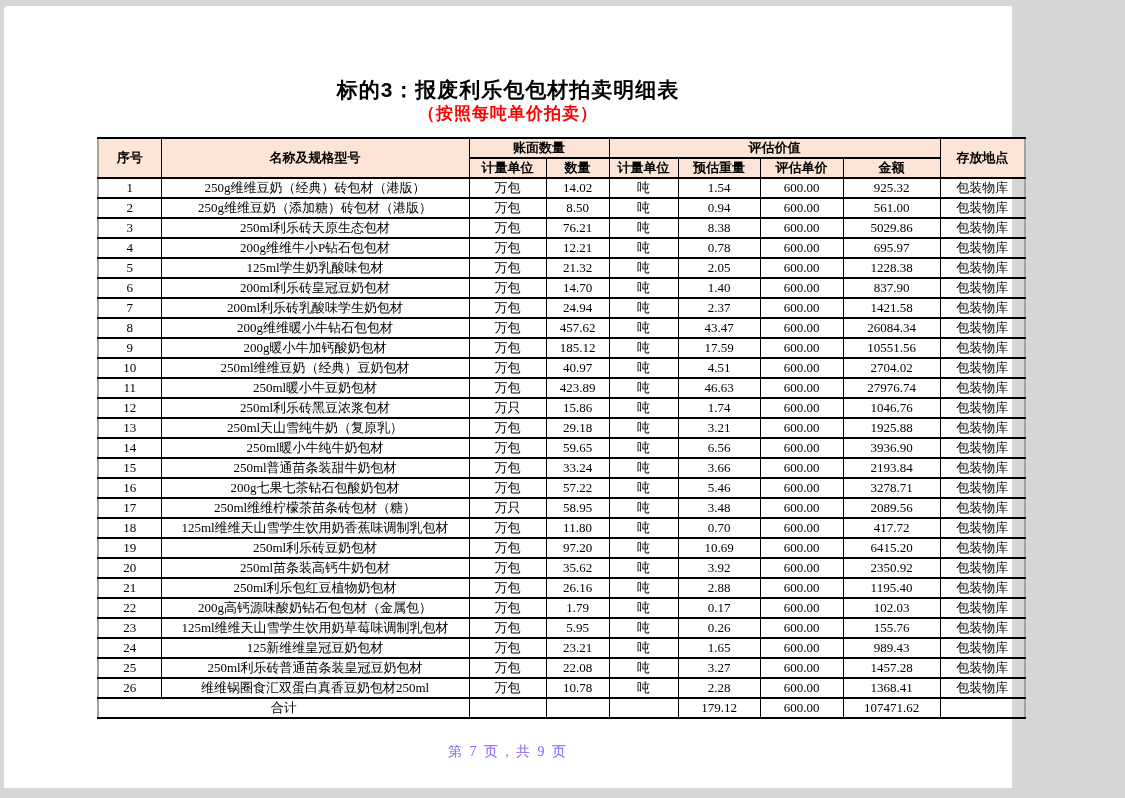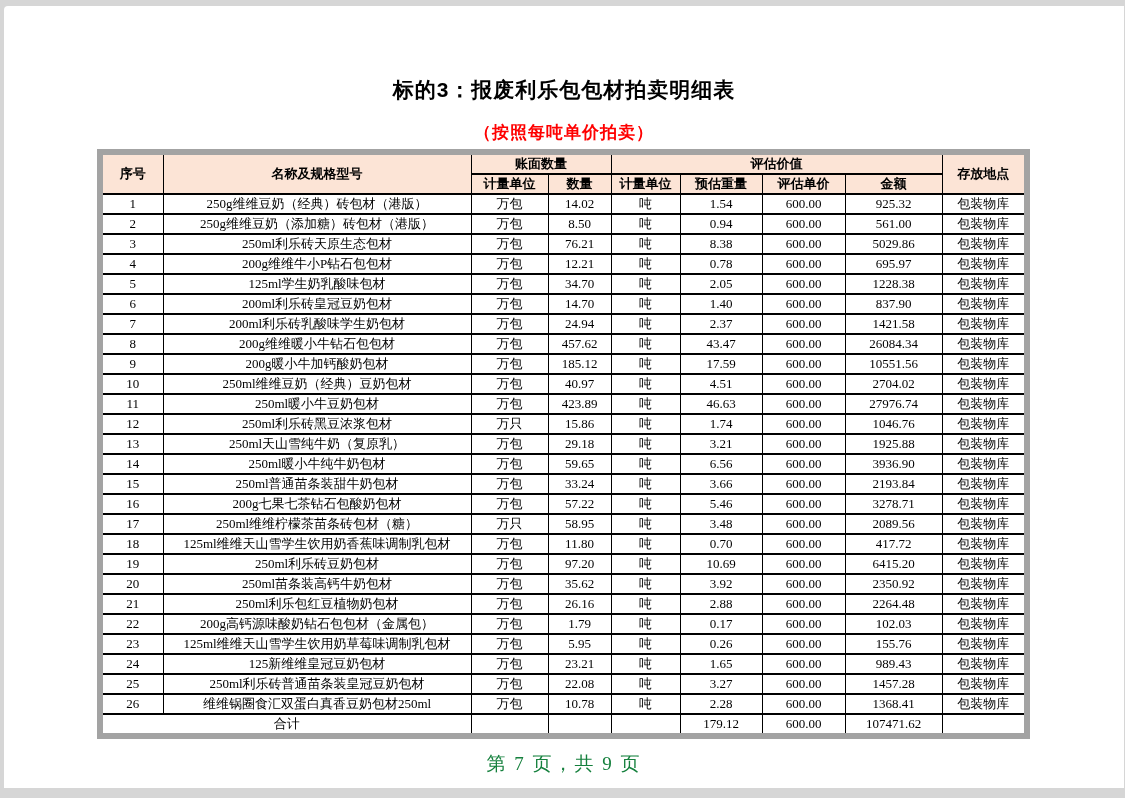--- a/index.html
+++ b/index.html
@@ -7,48 +7,48 @@
   body {
     width: 1125px; height: 798px;
     background: #d6d6d6;
     font-family: "Liberation Sans", sans-serif;
     position: relative;
     overflow: hidden;
   }
   .page {
     position: absolute;
     top: 6px; left: 4px;
-    width: 1120px; height: 782px;
+    width: 1008px; height: 782px;
     background: #ffffff;
     border-radius: 4px 0 0 0;
   }
   .doc-title {
     text-align: center;
     margin-top: 72px;
     font-size: 21px;
     line-height: 24px;
     font-weight: bold;
     color: #000;
     letter-spacing: 1px;
   }
   .doc-subtitle {
     text-align: center;
-    margin-top: 20px;
+    margin-top: 1px;
     font-size: 17px;
     line-height: 22px;
     font-weight: bold;
     color: var(--subtitle-color, #ff0000);
     letter-spacing: 1px;
   }
   table.sheet {
     border-collapse: collapse;
     table-layout: fixed;
     width: 927px;
-    margin: 5px 0 0 93px;
-    border: 6px solid #a3a3a3;
+    margin: 12px 0 0 93px;
+    border: 2px solid #a3a3a3;
   }
   table.sheet th, table.sheet td {
     border: 1px solid #000;
     border-top-width: 2px;
     border-bottom-width: 2px;
     text-align: center;
     vertical-align: middle;
     padding: 0 2px;
     height: 18px;
     line-height: 18px;
@@ -62,25 +62,25 @@
     font-weight: bold;
     color: #000;
   }
   table.sheet td {
     font-family: "Liberation Serif", serif;
     font-size: 13px;
     color: #000;
   }
   .doc-footer {
     text-align: center;
-    margin-top: 16px;
-    font-size: 19px;
+    margin-top: 24px;
+    font-size: 14px;
     line-height: 18px;
     font-family: "Liberation Serif", serif;
-    color: #15803d;
+    color: #8b5cf6;
     letter-spacing: 2px;
   }
 </style>
 </head>
 <body>
 
 <div class="page">
 
   <div class="doc-title">标的3：报废利乐包包材拍卖明细表</div>
   <div class="doc-subtitle">（按照每吨单价拍卖）</div>
@@ -156,21 +156,21 @@
           <td>吨</td>
           <td>0.78</td>
           <td>600.00</td>
           <td>695.97</td>
           <td>包装物库</td>
         </tr>
         <tr>
           <td>5</td>
           <td>125ml学生奶乳酸味包材</td>
           <td>万包</td>
-          <td>34.70</td>
+          <td>21.32</td>
           <td>吨</td>
           <td>2.05</td>
           <td>600.00</td>
           <td>1228.38</td>
           <td>包装物库</td>
         </tr>
         <tr>
           <td>6</td>
           <td>200ml利乐砖皇冠豆奶包材</td>
           <td>万包</td>
@@ -336,21 +336,21 @@
           <td>包装物库</td>
         </tr>
         <tr>
           <td>21</td>
           <td>250ml利乐包红豆植物奶包材</td>
           <td>万包</td>
           <td>26.16</td>
           <td>吨</td>
           <td>2.88</td>
           <td>600.00</td>
-          <td>2264.48</td>
+          <td>1195.40</td>
           <td>包装物库</td>
         </tr>
         <tr>
           <td>22</td>
           <td>200g高钙源味酸奶钻石包包材（金属包）</td>
           <td>万包</td>
           <td>1.79</td>
           <td>吨</td>
           <td>0.17</td>
           <td>600.00</td>

